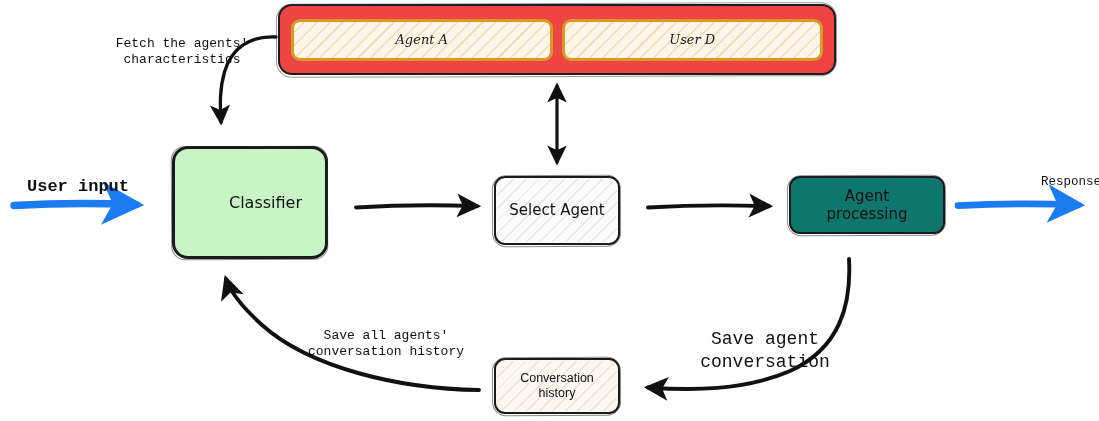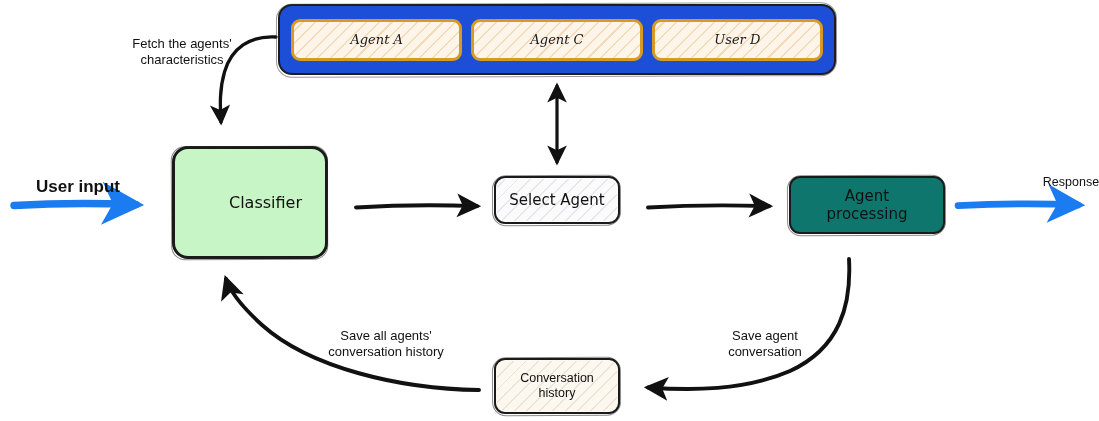--- a/index.html
+++ b/index.html
@@ -66,21 +66,21 @@
   
   #agents-container {
     position: absolute;
     left: 278px;
     top: 4px;
     width: 558px;
     height: 71px;
     box-sizing: border-box;
     border: 2.6px solid #1d1d1d;
     border-radius: 14px;
-    background: #1d4ed8;
+    background: #ef4444;
     display: flex;
     align-items: center;
     justify-content: space-between;
     padding: 0 11px;
     gap: 9px;
   }
   #agents-container::after {
     content: "";
     position: absolute;
     left: -4px; top: -3px; right: -3px; bottom: -4px;
@@ -132,21 +132,21 @@
     border-radius: 16px;
     font-family: "DejaVu Sans", sans-serif;
     font-size: 16px;
     padding-left: 31px;
   }
 
   #select-agent {
     left: 494px;
     top: 176px;
     width: 126px;
-    height: 48px;
+    height: 69px;
     background: #fbfbfc;
     border-radius: 11px;
     font-family: "DejaVu Sans", sans-serif;
     font-size: 15px;
   }
   #select-agent::before {
     background: repeating-linear-gradient(
         -45deg,
         rgba(150,160,180,.22) 0px,
         rgba(150,160,180,.22) 1.4px,
@@ -183,28 +183,28 @@
         rgba(255,255,255,0) 1.4px,
         rgba(255,255,255,0) 9px);
   }
 
   
   .edge-label {
     position: absolute;
     text-align: center;
     white-space: pre-line;
     color: #111111;
-    font-family: Liberation Sans, sans-serif;
+    font-family: Liberation Mono, monospace;
     line-height: 1.25;
   }
   #label-fetch-characteristics { left: 99px;  top: 36px;  width: 166px; font-size: 13px; }
   #label-user-input            { left: 23px;  top: 176px; width: 110px; font-size: 17px; font-weight: 700; }
   #label-response              { left: 1016px; top: 175px; width: 110px; font-size: 12.5px; }
   #label-fetch-history         { left: 296px; top: 328px; width: 180px; font-size: 13px; }
-  #label-save-conversation     { left: 692px; top: 328px; width: 146px; font-size: 13px; }
+  #label-save-conversation     { left: 692px; top: 328px; width: 146px; font-size: 18px; }
 </style>
 </head>
 <body>
 
 <div id="canvas">
 
   <svg id="wires" viewBox="0 0 1099 421" width="1099" height="421" xmlns="http://www.w3.org/2000/svg">
     <defs>
       <marker id="ah-black" viewBox="0 0 12 12" refX="9.2" refY="6" markerWidth="7.2" markerHeight="7.2" orient="auto-start-reverse">
         <path d="M 0.6 0.9 L 11 6 L 0.6 11.1 L 3.1 6 Z" fill="#111111"></path>
@@ -245,23 +245,20 @@
     <g>
       <path d="M 479 390 C 400 389, 310 368, 262 325 C 240 305, 230 291, 226 279" stroke="#111111" stroke-width="3.9" fill="none" stroke-linecap="round" marker-end="url(#ah-black)"></path>
     </g>
   </svg>
 
   <div id="agents-container">
     <div class="agent-box">
       <span class="lbl">Agent A</span>
     </div>
     <div class="agent-box">
-      <span class="lbl">Agent C</span>
-    </div>
-    <div class="agent-box">
       <span class="lbl">User D</span>
     </div>
   </div>
 
   <div class="node" id="classifier">
     <span class="lbl">Classifier</span>
   </div>
 
   <div class="node hatch" id="select-agent">
     <span class="lbl">Select Agent</span>

